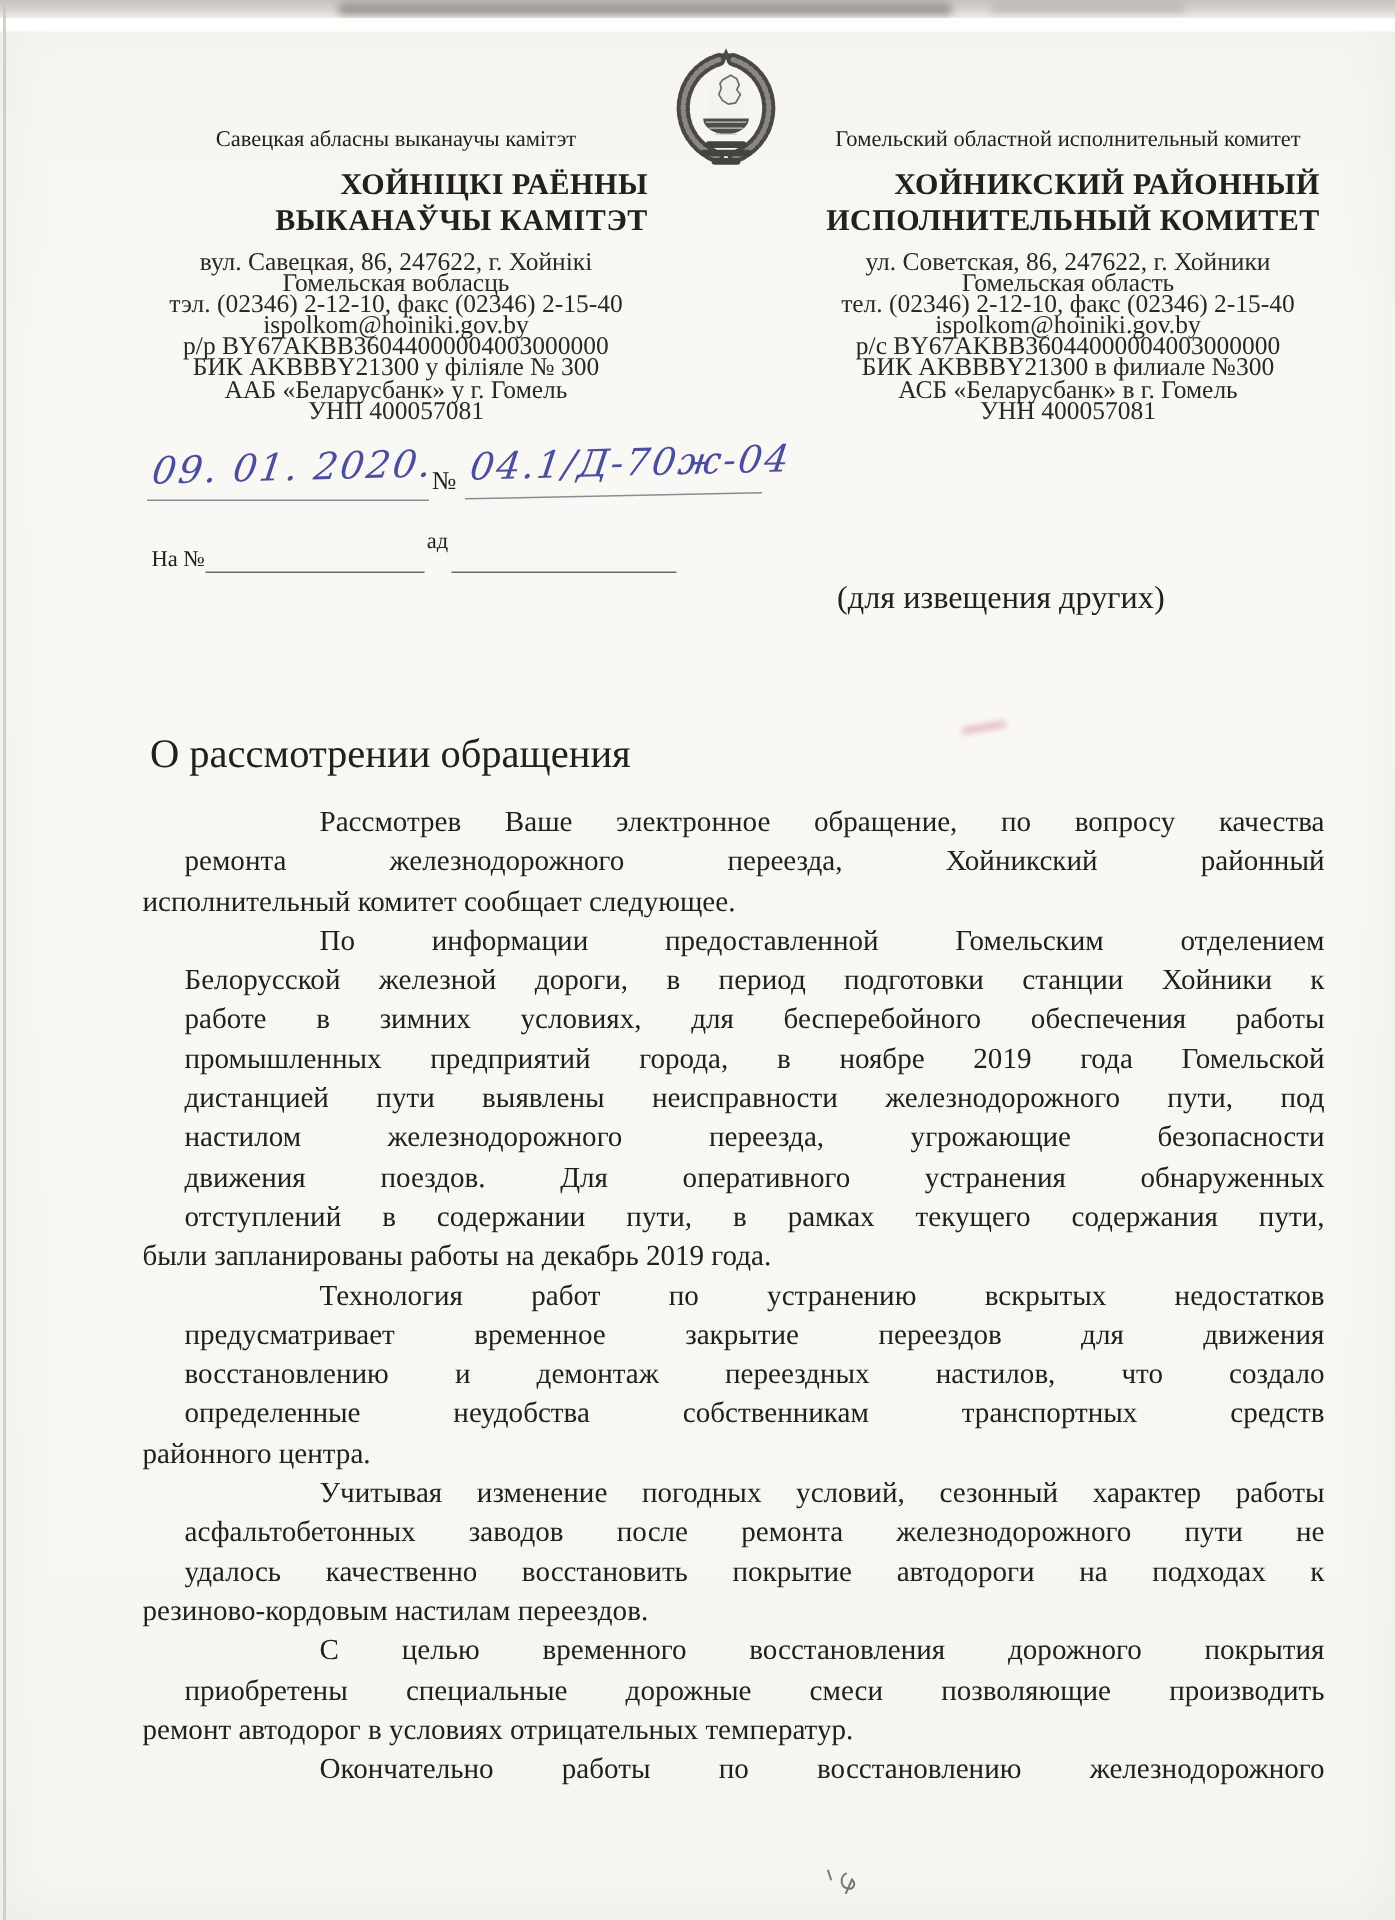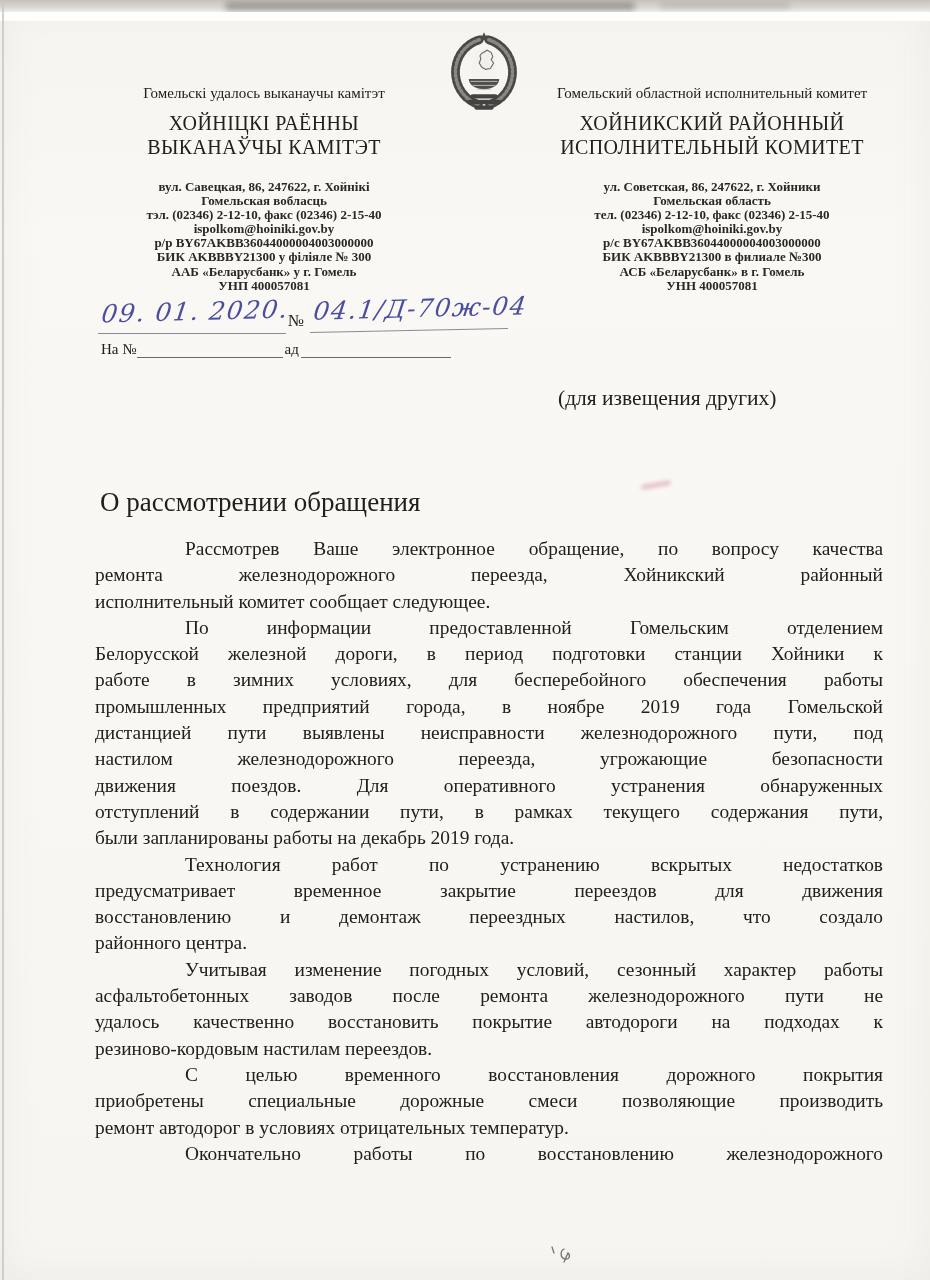--- a/index.html
+++ b/index.html
@@ -19,43 +19,43 @@
     border-radius:4px;filter:blur(3px);opacity:.5;}
   .scan-edge-left{position:absolute;top:0;left:2px;width:2px;height:100%;background:#c9c6c1;opacity:.8;}
   .pink-smudge{position:absolute;left:641px;top:483px;width:30px;height:4px;background:#dba8b4;
     border-radius:3px;filter:blur(2px);transform:rotate(-10deg);opacity:.85;}
   .mark-squiggle{position:absolute;left:548px;top:1244px;opacity:.8;}
   
   .lh{position:absolute;text-align:center;}
   .lh-left{left:96px;top:84px;width:336px;}
   .lh-right{left:544px;top:84px;width:336px;}
   .lh-parent{font-size:15px;line-height:18px;}
-  .lh-name{font-size:20px;font-weight:normal;line-height:24px;letter-spacing:.4px;margin-top:9px;}
-  .lh-addr{margin-top:21px;font-size:13px;line-height:14.1px;color:#2a2825;font-weight:bold;}
+  .lh-name{font-size:20px;font-weight:bold;line-height:24px;letter-spacing:.4px;margin-top:9px;text-align:right;}
+  .lh-addr{margin-top:9px;font-size:17px;line-height:14.1px;color:#2a2825;}
   .emblem{position:absolute;left:444px;top:28px;width:80px;height:86px;}
   
   .hand{font-family:"DejaVu Serif",serif;font-style:italic;color:#4b4d9f;
     transform:skewX(-9deg) rotate(-1.5deg);letter-spacing:1.5px;}
   .hand-date{position:absolute;left:102px;top:297px;font-size:25px;}
   .num-sign{position:absolute;left:288px;top:311px;font-size:17px;color:#22201d;}
   .hand-num{position:absolute;left:314px;top:294px;font-size:25px;}
   .uline{position:absolute;height:1px;background:#8d8a96;}
   .u1{left:98px;top:333px;width:188px;}
   .u2{left:310px;top:330px;width:198px;transform:rotate(-1.2deg);}
   .na-row{position:absolute;left:101px;top:341px;font-size:15px;display:flex;align-items:flex-end;}
   .na-blank{display:inline-block;border-bottom:1px solid #6b6870;height:16px;}
   .na-b1{width:146px;}
   .na-b2{width:150px;}
-  .na-sep{margin:0 2px;text-align:center;}
+  .na-sep{margin:12px 2px;text-align:center;}
   
   .recipient-note{position:absolute;left:558px;top:386px;font-size:21.5px;}
   .subject{position:absolute;left:100px;top:487px;font-size:27px;}
   .body{position:absolute;left:95px;top:536px;width:788px;font-size:19.4px;}
   .ln{height:26.3px;line-height:26.3px;white-space:normal;}
-  .j{text-align:justify;text-align-last:justify;}
+  .j{text-align:justify;text-align-last:justify;margin-left:28px;}
   .last{text-align:left;}
   .ind{text-indent:90px;}
   .para{margin:0;padding:0;}
 </style>
 </head>
 <body>
 
 <div class="page">
 
   <div class="scan-edge-top"></div>
@@ -77,21 +77,21 @@
     <ellipse cx="50" cy="47" rx="16" ry="25" fill="#f5f3ef"></ellipse>
     <path d="M31 60 a19 13 0 0 0 38 0 z" fill="#504e4b"></path>
     <path d="M33 63 h34 M36 68 h28 M41 73 h18" stroke="#c9c6c1" stroke-width="1.1" fill="none"></path>
     <path d="M47 28 l7-4 5 3 2 5-2 4 3 4-4 7-6 1-5-3-3-5 2-5-1-4z" fill="#f2f0ec" stroke="#6e6b67" stroke-width="1.4"></path>
     <rect x="33" y="79" width="34" height="5.5" rx="2.7" fill="#454341"></rect>
     <rect x="29" y="86" width="42" height="5.5" rx="2.7" fill="#454341"></rect>
     <rect x="38" y="93" width="24" height="5.5" rx="2.7" fill="#454341"></rect>
   </svg>
 
   <div class="lh lh-left">
-    <div class="lh-parent">Гомельскі удалось выканаучы камітэт</div>
+    <div class="lh-parent">Савецкая абласны выканаучы камітэт</div>
     <div class="lh-name">
       <div>ХОЙНІЦКІ РАЁННЫ</div>
       <div>ВЫКАНАЎЧЫ КАМІТЭТ</div>
     </div>
     <div class="lh-addr">
       <div>вул. Савецкая, 86, 247622, г. Хойнікі</div>
       <div>Гомельская вобласць</div>
       <div>тэл. (02346) 2-12-10, факс (02346) 2-15-40</div>
       <div>ispolkom@hoiniki.gov.by</div>
       <div>р/р BY67AKBB36044000004003000000</div>
@@ -149,20 +149,21 @@
       <div class="ln j">дистанцией пути выявлены неисправности железнодорожного пути, под</div>
       <div class="ln j">настилом железнодорожного переезда, угрожающие безопасности</div>
       <div class="ln j">движения поездов. Для оперативного устранения обнаруженных</div>
       <div class="ln j">отступлений в содержании пути, в рамках текущего содержания пути,</div>
       <div class="ln last">были запланированы работы на декабрь 2019 года.</div>
     </div>
     <div class="para">
       <div class="ln j ind">Технология работ по устранению вскрытых недостатков</div>
       <div class="ln j">предусматривает временное закрытие переездов для движения</div>
       <div class="ln j">восстановлению и демонтаж переездных настилов, что создало</div>
+      <div class="ln j">определенные неудобства собственникам транспортных средств</div>
       <div class="ln last">районного центра.</div>
     </div>
     <div class="para">
       <div class="ln j ind">Учитывая изменение погодных условий, сезонный характер работы</div>
       <div class="ln j">асфальтобетонных заводов после ремонта железнодорожного пути не</div>
       <div class="ln j">удалось качественно восстановить покрытие автодороги на подходах к</div>
       <div class="ln last">резиново-кордовым настилам переездов.</div>
     </div>
     <div class="para">
       <div class="ln j ind">С целью временного восстановления дорожного покрытия</div>

